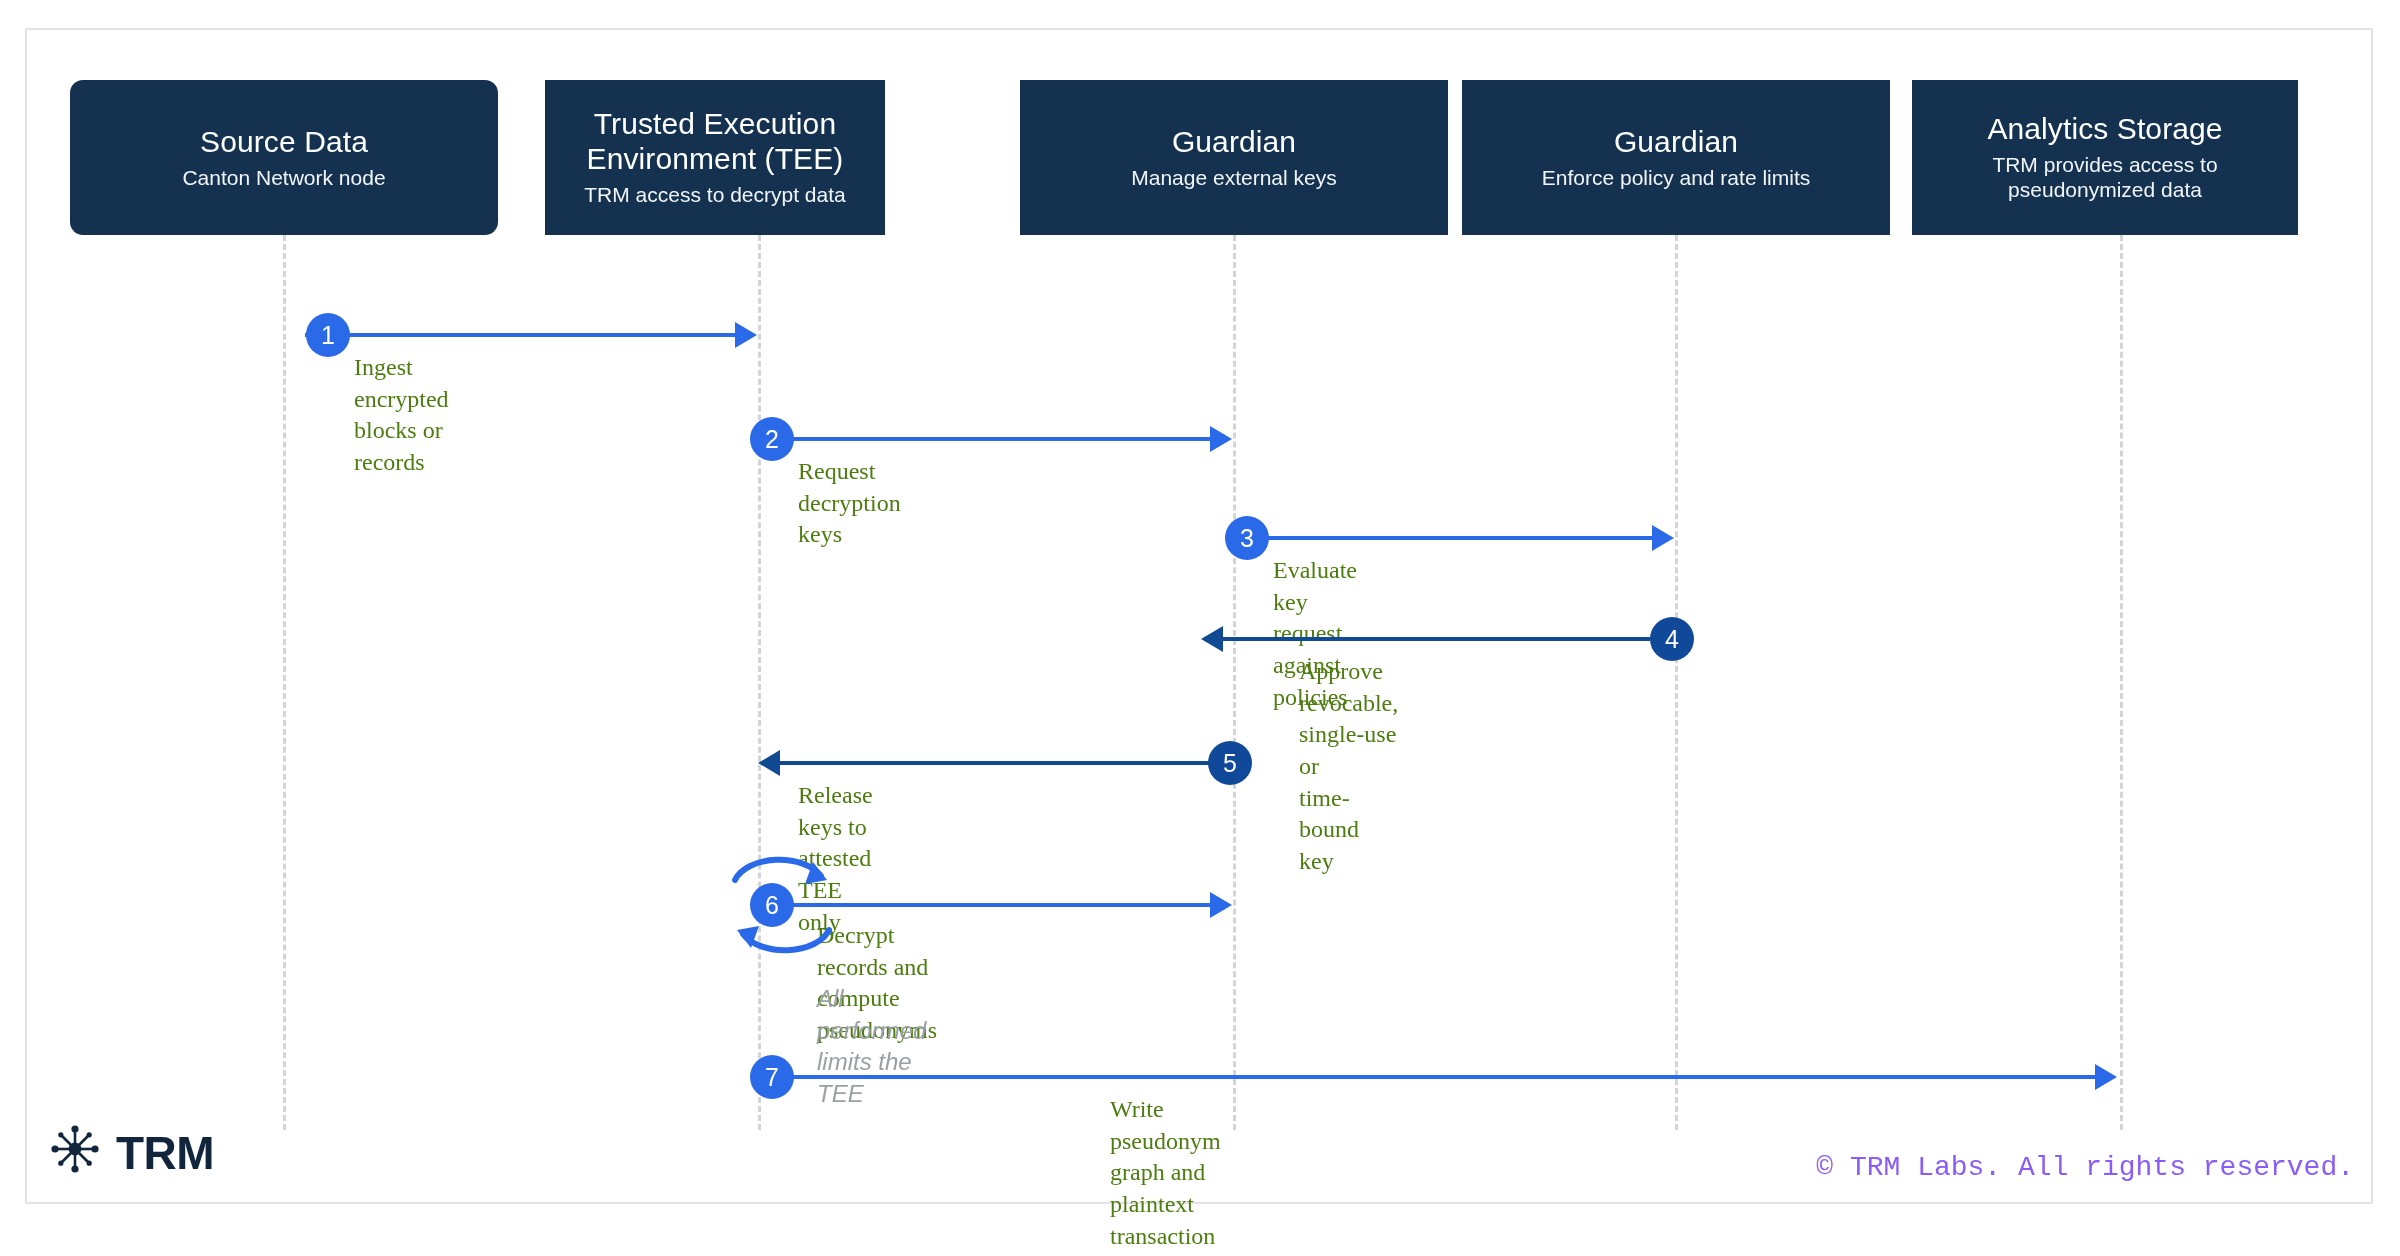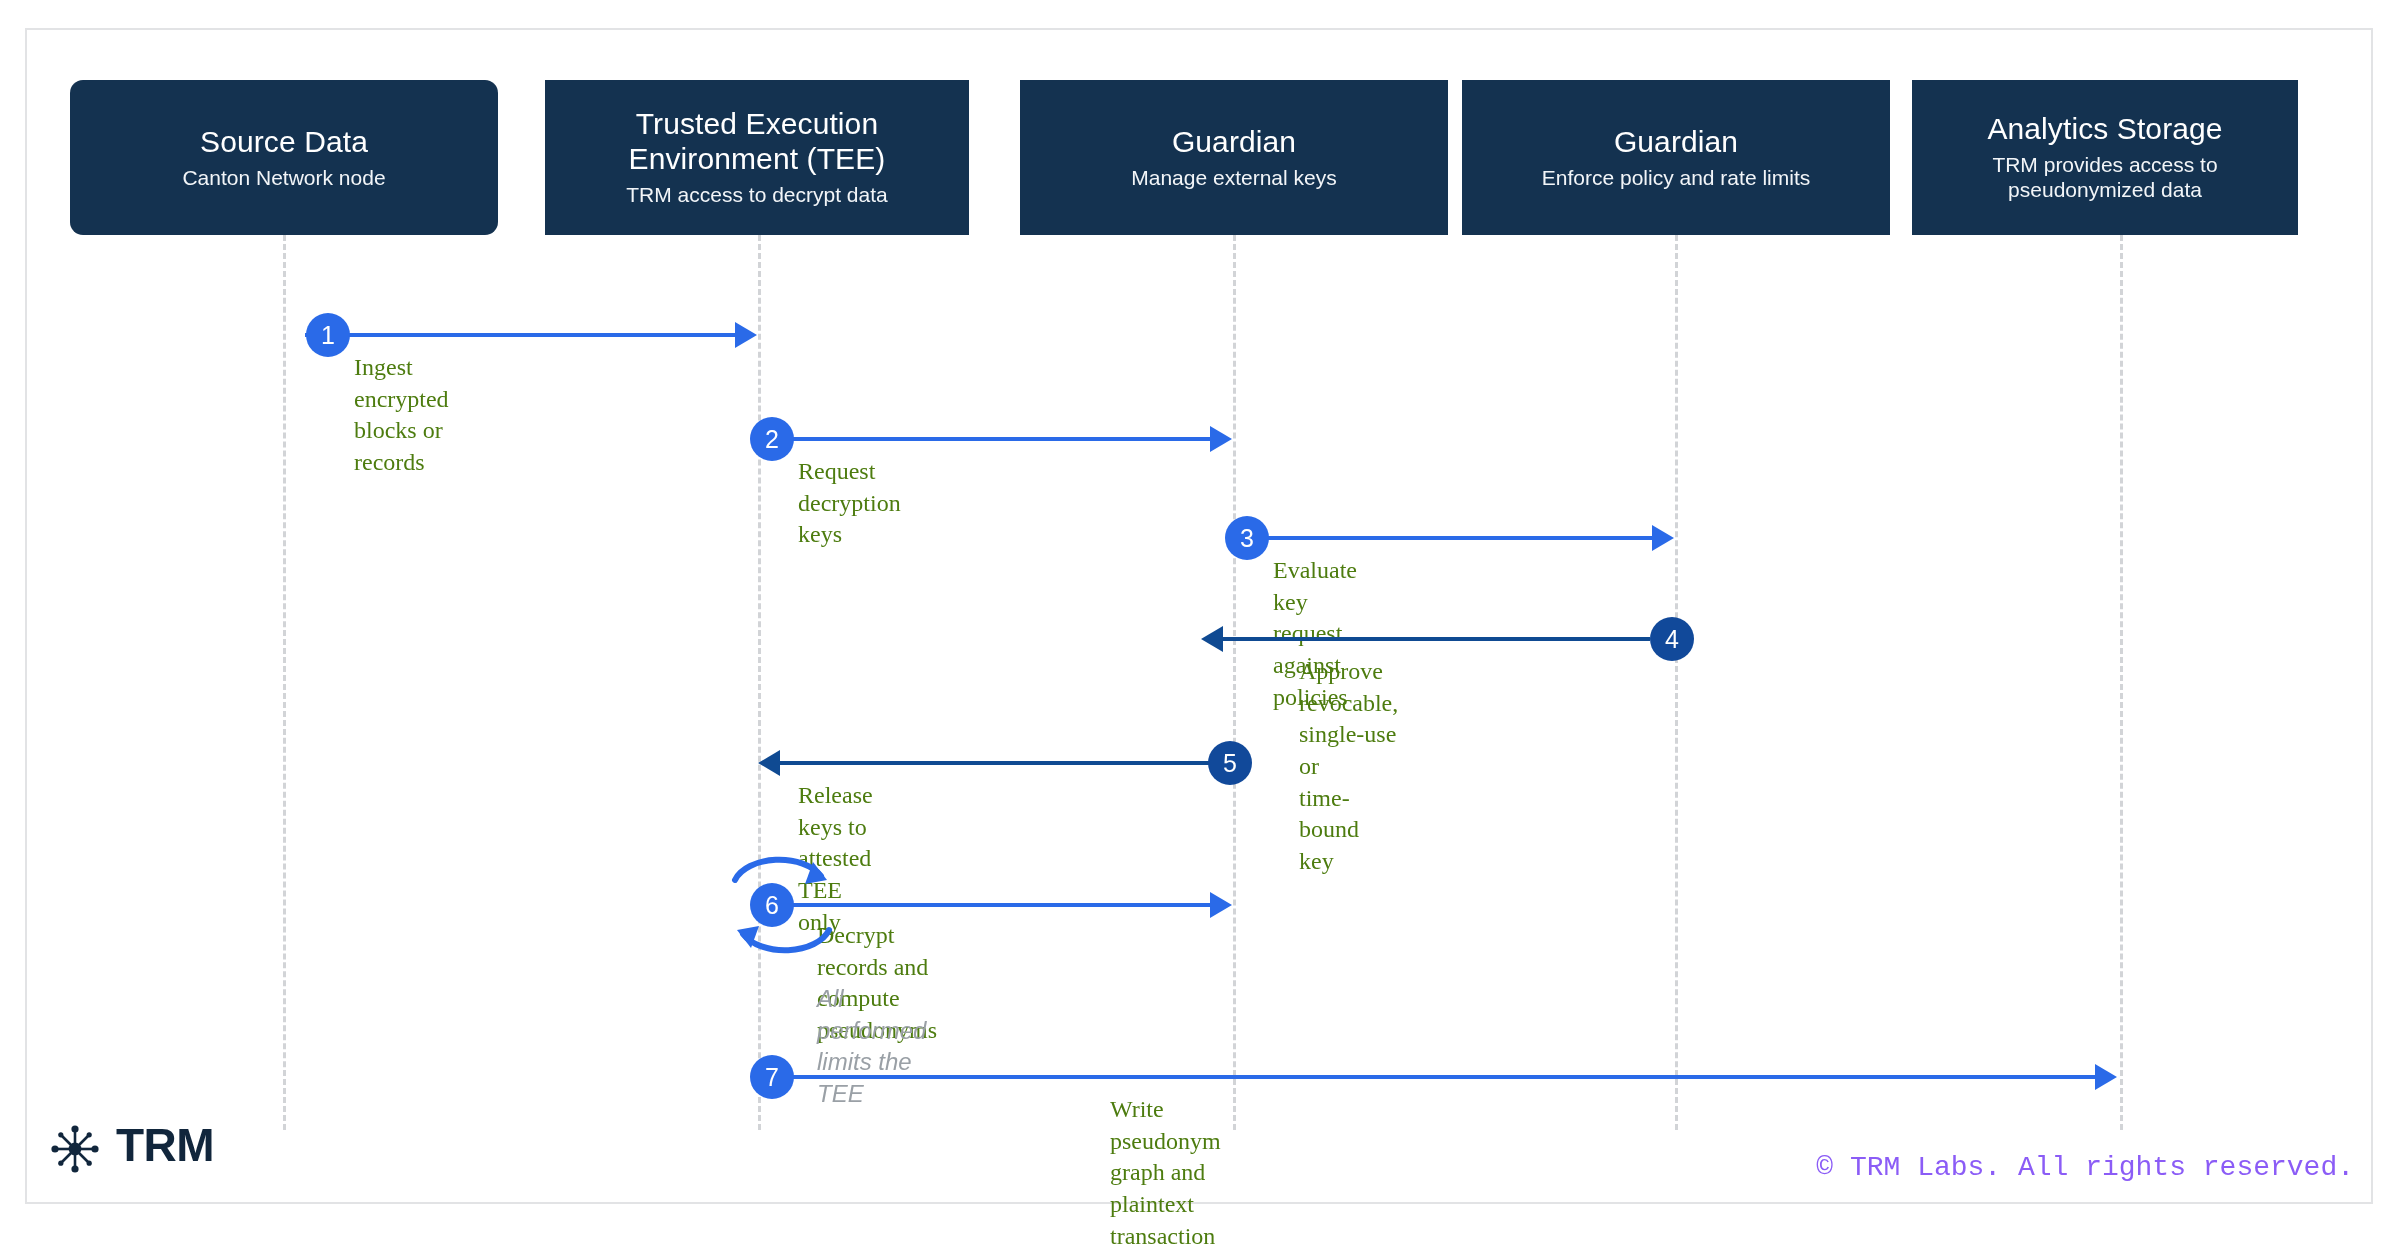--- a/index.html
+++ b/index.html
@@ -48,38 +48,38 @@
 
   .label{position:absolute;font-size:24px;line-height:1.32;color:#4d7c0f;
          white-space:pre-line;z-index:3;font-family:Liberation Serif, serif;}
   .sublabel{position:absolute;font-size:24px;line-height:1.32;
             color:#9aa0a6;font-style:italic;z-index:3;}
 
   .selfloop{position:absolute;z-index:5;}
 
   
   #logo{position:absolute;left:48px;top:1122px;display:flex;
-        align-items:flex-start;gap:14px;}
+        align-items:flex-end;gap:14px;}
   #logo .wordmark{font-size:46px;font-weight:700;color:#11263c;
                   letter-spacing:-0.5px;line-height:1;}
   #copyright{position:absolute;right:46px;top:1152px;font-size:28px;
              color:#8b5cf6;font-family:Liberation Mono, monospace;}
 </style>
 </head>
 <body>
 
 <div id="frame">
   <div id="canvas">
 
     <div class="actor" style="left:43px;top:50px;width:428px;height:155px;border-radius:13px;">
       <div class="a-title">Source Data</div>
       <div class="a-sub">Canton Network node</div>
     </div>
 
-    <div class="actor" style="left:518px;top:50px;width:424px;height:155px;">
+    <div class="actor" style="left:518px;top:50px;width:340px;height:155px;">
       <div class="a-title">Trusted Execution Environment (TEE)</div>
       <div class="a-sub">TRM access to decrypt data</div>
     </div>
 
     <div class="actor" style="left:993px;top:50px;width:428px;height:155px;">
       <div class="a-title">Guardian</div>
       <div class="a-sub">Manage external keys</div>
     </div>
 
     <div class="actor" style="left:1435px;top:50px;width:428px;height:155px;">

